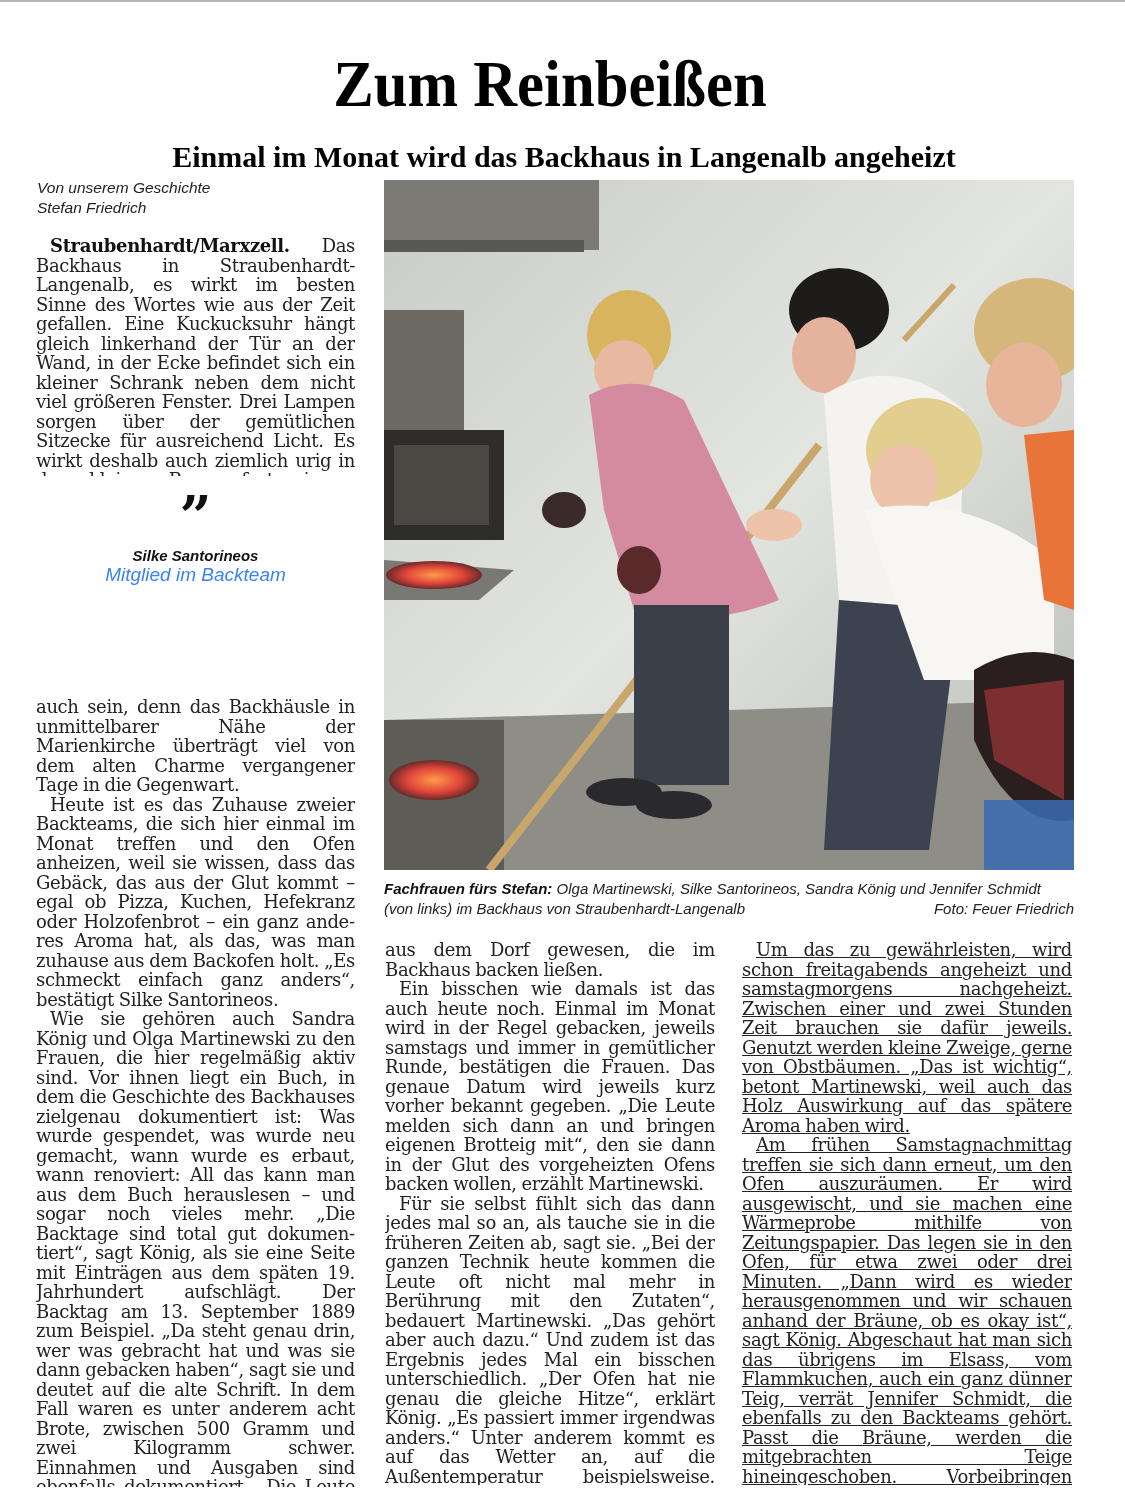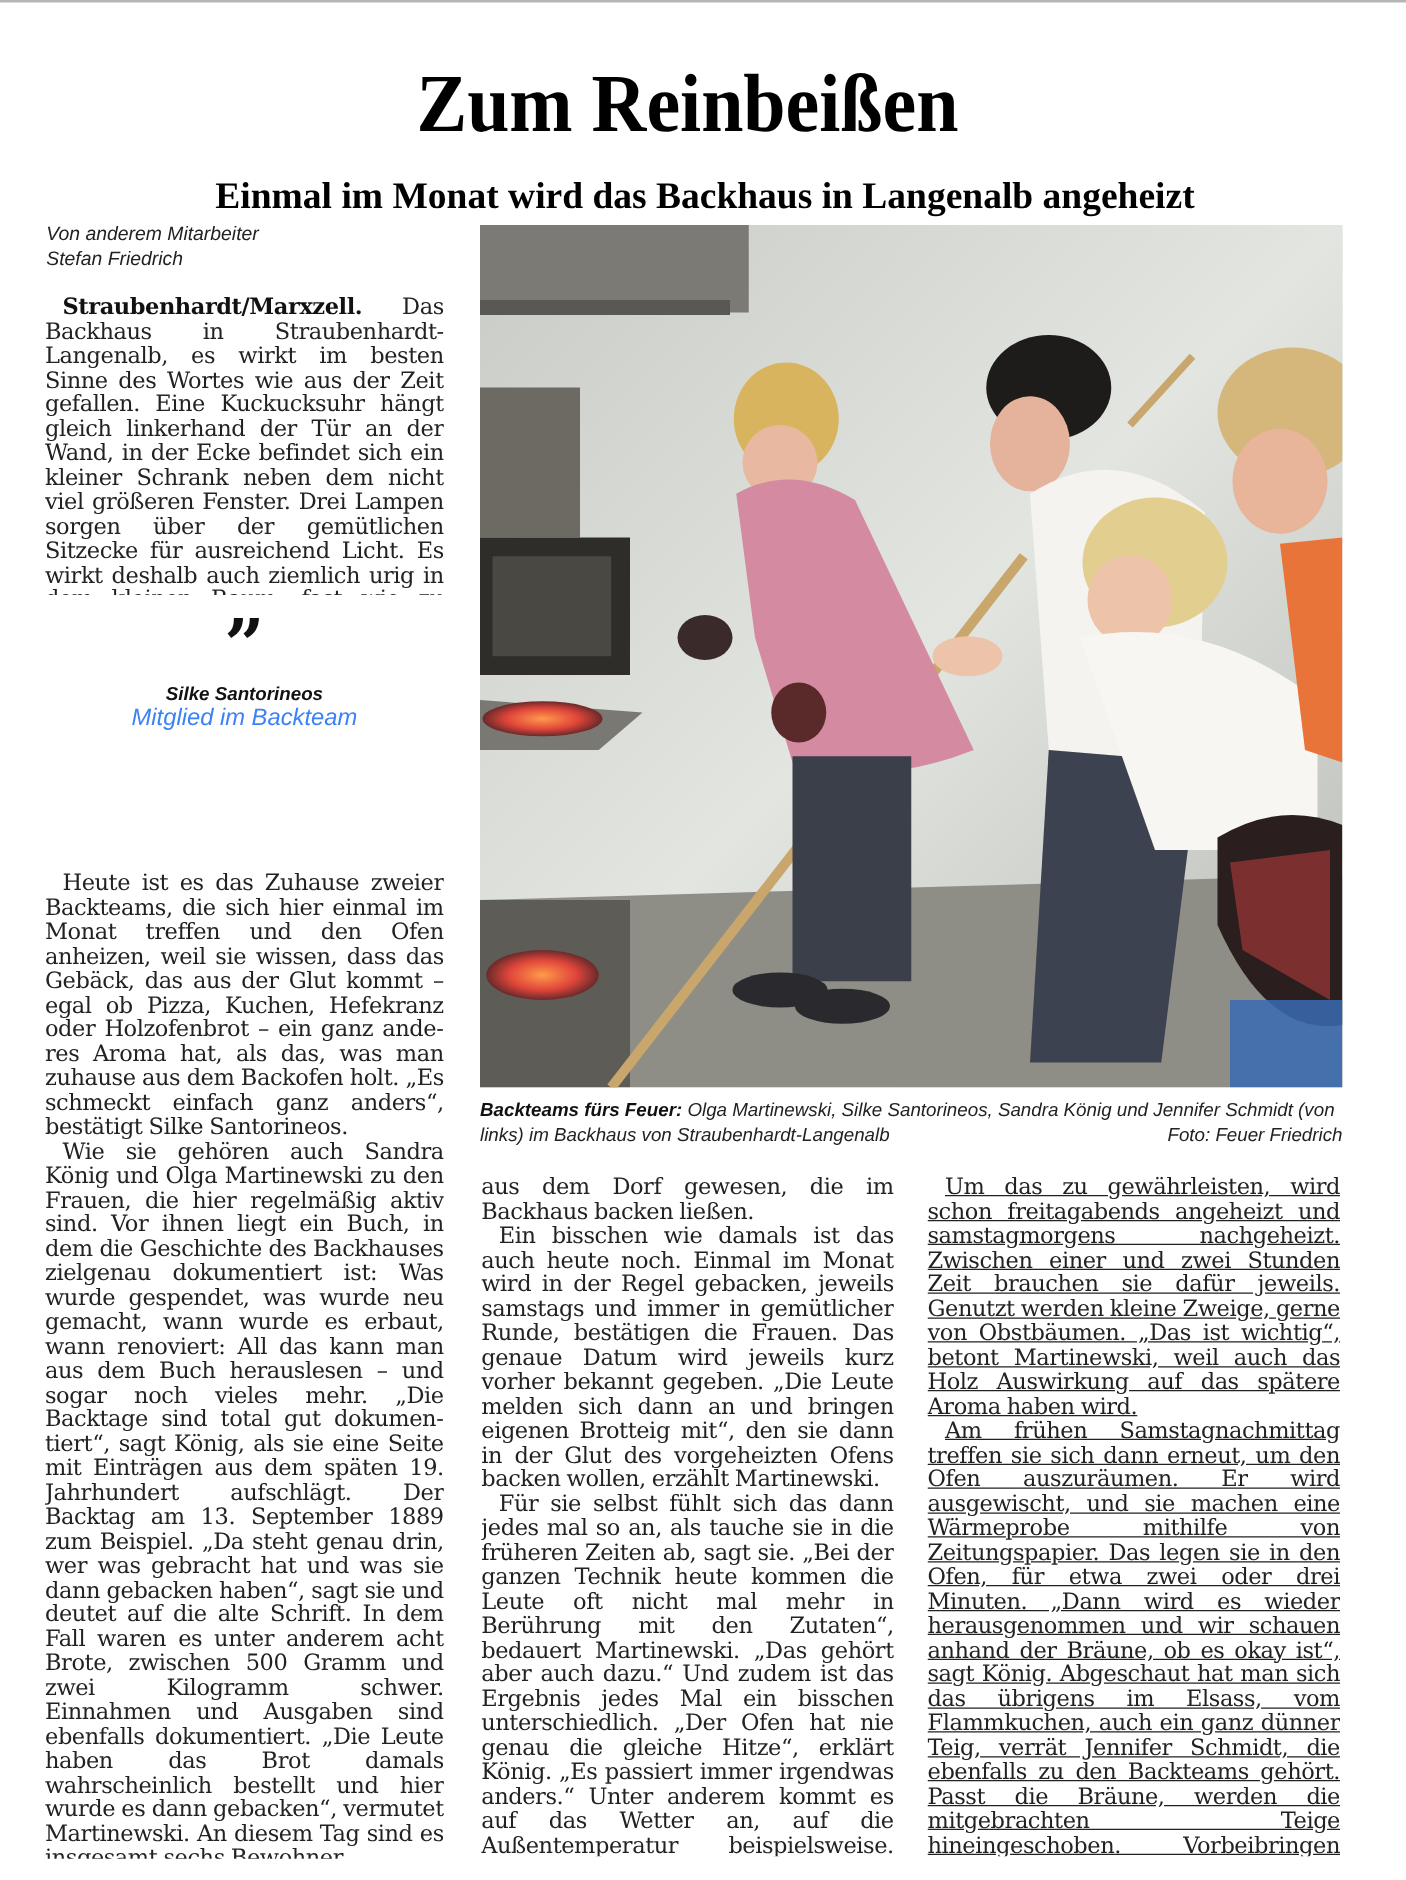--- a/index.html
+++ b/index.html
@@ -62,35 +62,36 @@
 </style>
 </head>
 <body>
 
 <div class="topline"></div>
 
 <h1 class="headline" style="margin:0">Zum Reinbeißen</h1>
 <h2 class="subhead" style="margin:14px">Einmal im Monat wird das Backhaus in Langenalb angeheizt</h2>
 
 <div class="byline">
-  <div>Von anderem Mitarbeiter</div>
+  <div>Von unserem Geschichte</div>
   <div>Stefan Friedrich</div>
 </div>
 
 <div class="col c1a">
   <p class="ind"><b>Straubenhardt/Marxzell.</b> <span>Das Back­haus in Straubenhardt-Langenalb, es wirkt im besten Sinne des Wortes wie aus der Zeit gefallen. Eine Kuckucksuhr hängt gleich linkerhand der Tür an der Wand, in der Ecke befindet sich ein klei­ner Schrank neben dem nicht viel größe­ren Fenster. Drei Lampen sorgen über der gemütlichen Sitzecke für ausreichend Licht. Es wirkt deshalb auch ziemlich urig in dem kleinen Raum, fast wie zu Großmutters Zeiten. Und genauso soll es</span></p>
 </div>
 
 <div class="quote">
   <div class="quote-mark">”</div>
   <div class="quote-name">Silke Santorineos</div>
   <div class="quote-role">Mitglied im Backteam</div>
 </div>
 
 <div class="col c1b">
+  <p>auch sein, denn das Backhäusle in unmit­telbarer Nähe der Marienkirche über­trägt viel von dem alten Charme vergan­gener Tage in die Gegenwart.</p>
   <p class="ind">Heute ist es das Zuhause zweier Back­teams, die sich hier einmal im Monat tref­fen und den Ofen anheizen, weil sie wis­sen, dass das Gebäck, das aus der Glut kommt – egal ob Pizza, Kuchen, Hefe­kranz oder Holzofenbrot – ein ganz ande­res Aroma hat, als das, was man zuhause aus dem Backofen holt. „Es schmeckt einfach ganz anders“, bestätigt Silke Santorineos.</p>
   <p class="ind">Wie sie gehören auch Sandra König und Olga Martinewski zu den Frauen, die hier regelmäßig aktiv sind. Vor ihnen liegt ein Buch, in dem die Geschichte des Back­hauses zielgenau dokumentiert ist: Was wurde gespendet, was wurde neu ge­macht, wann wurde es erbaut, wann re­noviert: All das kann man aus dem Buch herauslesen – und sogar noch vieles mehr. „Die Backtage sind total gut dokumen­tiert“, sagt König, als sie eine Seite mit Einträgen aus dem späten 19. Jahrhun­dert aufschlägt. Der Backtag am 13. Sep­tember 1889 zum Beispiel. „Da steht ge­nau drin, wer was gebracht hat und was sie dann gebacken haben“, sagt sie und deutet auf die alte Schrift. In dem Fall waren es unter anderem acht Brote, zwi­schen 500 Gramm und zwei Kilogramm schwer. Einnahmen und Ausgaben sind ebenfalls dokumentiert. „Die Leute ha­ben das Brot damals wahrscheinlich bestellt und hier wurde es dann geba­cken“, vermutet Martinewski. An diesem Tag sind es insgesamt sechs Bewohner</p>
 </div>
 
 <div class="photo">
   <svg width="690" height="690" viewBox="0 0 690 690" xmlns="http://www.w3.org/2000/svg">
     <defs>
       <linearGradient id="wall" x1="0" y1="0" x2="1" y2="1">
         <stop offset="0" stop-color="#c9ccc6"></stop>
         <stop offset="0.5" stop-color="#e3e5e0"></stop>
@@ -145,21 +146,21 @@
     <ellipse cx="640" cy="205" rx="38" ry="42" fill="#e8b49a"></ellipse>
     <path d="M640,255 L690,250 L690,430 L660,420 Z" fill="#e8743a"></path>
 
     <path d="M590,490 Q640,460 690,480 L690,640 Q630,650 590,560 Z" fill="#2a1e1e"></path>
     <path d="M600,510 L680,500 L680,620 L610,580 Z" fill="#b23a3a" opacity="0.6"></path>
     <rect x="600" y="620" width="90" height="70" fill="#3a6bb2" opacity="0.85"></rect>
   </svg>
 </div>
 
 <div class="caption">
-  <b>Backteams fürs Feuer:</b>
+  <b>Fachfrauen fürs Stefan:</b>
   <span>Olga Martinewski, Silke Santorineos, Sandra König und Jennifer Schmidt (von links) im Backhaus von Straubenhardt-Langenalb</span>
   <span class="credit">Foto: Feuer Friedrich</span>
 </div>
 
 <div class="col c2">
   <p>aus dem Dorf gewesen, die im Backhaus backen ließen.</p>
   <p class="ind">Ein bisschen wie damals ist das auch heute noch. Einmal im Monat wird in der Regel gebacken, jeweils samstags und immer in gemütlicher Runde, bestätigen die Frauen. Das genaue Datum wird je­weils kurz vorher bekannt gegeben. „Die Leute melden sich dann an und bringen eigenen Brotteig mit“, den sie dann in der Glut des vorgeheizten Ofens backen wol­len, erzählt Martinewski.</p>
   <p class="ind">Für sie selbst fühlt sich das dann jedes mal so an, als tauche sie in die früheren Zeiten ab, sagt sie. „Bei der ganzen Tech­nik heute kommen die Leute oft nicht mal mehr in Berührung mit den Zuta­ten“, bedauert Martinewski. „Das gehört aber auch dazu.“ Und zudem ist das Er­gebnis jedes Mal ein bisschen unter­schiedlich. „Der Ofen hat nie genau die gleiche Hitze“, erklärt König. „Es pas­siert immer irgendwas anders.“ Unter anderem kommt es auf das Wetter an, auf die Außentemperatur beispielsweise. Nur eines ist klar: Lecker wird das, was sie aus dem Ofen holen, immer.</p>
 </div>
 

